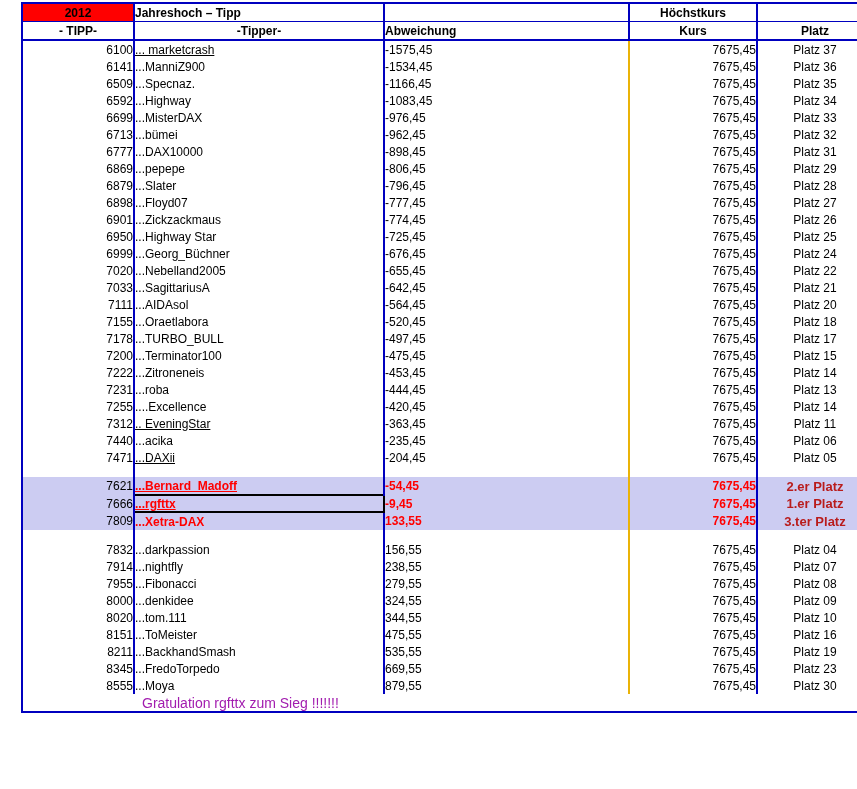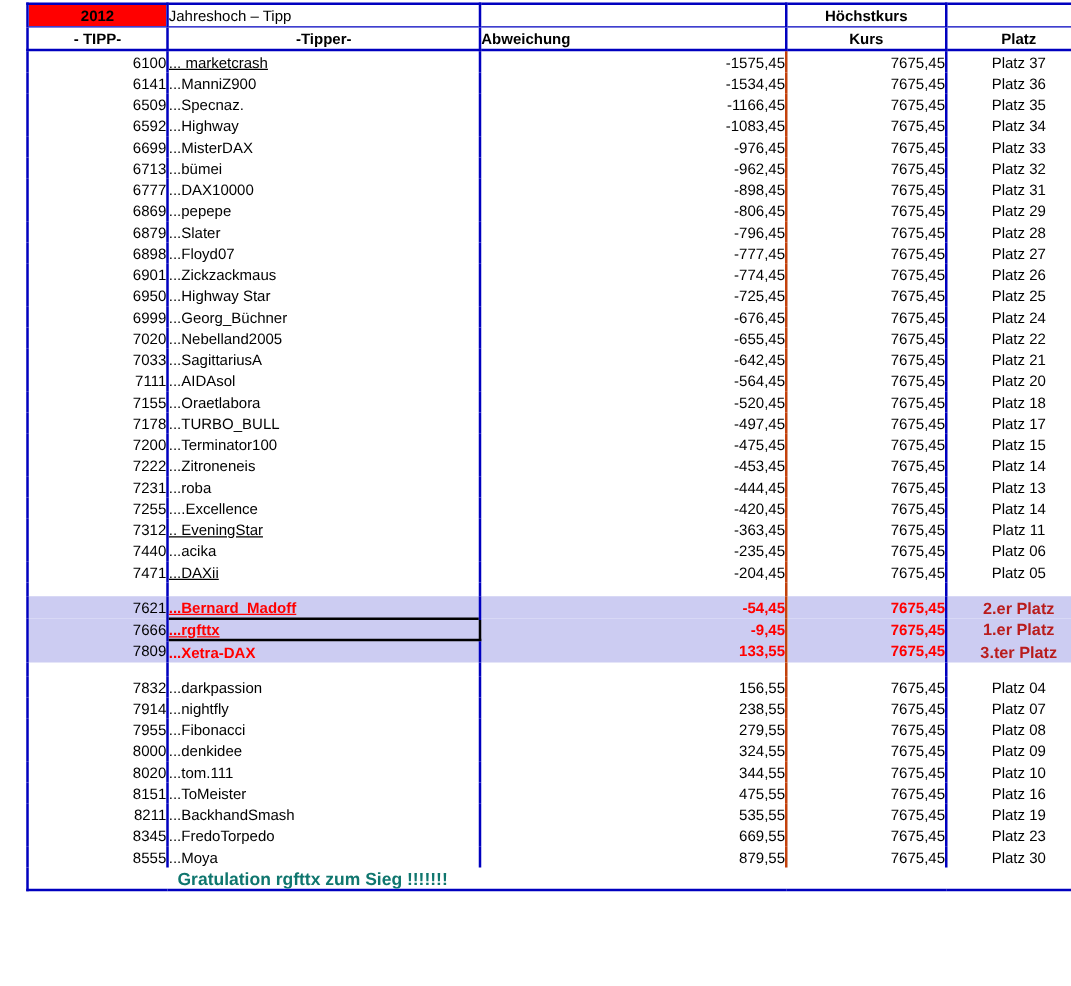--- a/index.html
+++ b/index.html
@@ -56,21 +56,21 @@
   .cell-year {
     background: #ff0000;
     color: #ffff00;
     font-weight: bold;
     font-size: 16px;
     text-align: center;
     border-right: 2px solid #0000bf;
   }
   .cell-jahreshoch {
     color: #0000bf;
-    font-weight: normal;
+    font-weight: bold;
     font-size: 13px;
     text-align: left;
     padding-left: 6px;
     border-right: 2px solid #0000bf;
   }
   .cell-empty-hdr {
     border-right: 2px solid #0000bf;
   }
   .cell-hoechstkurs {
     color: #ff0000;
@@ -121,22 +121,22 @@
     padding-right: 10px;
     border-left: 2px solid #0000bf;
     border-right: 2px solid #0000bf;
   }
   .d-name {
     text-align: left;
     padding-left: 12px;
     border-right: 2px solid #0000bf;
   }
   .d-abw {
-    text-align: right;
-    border-right: 2px solid #c2410c;
+    text-align: left;
+    border-right: 2px solid #eab308;
   }
   .d-kurs {
     text-align: right;
     padding-right: 16px;
     border-right: 2px solid #0000bf;
   }
   .d-platz {
     text-align: center;
     border-right: 2px solid #0000bf;
   }
@@ -163,22 +163,22 @@
     border-left: 2px solid #0000bf;
     border-right: 2px solid #0000bf;
     border-bottom: 2px solid #0000bf;
   }
   td.foot-cell {
     height: 60px;
     vertical-align: top;
     padding-top: 18px;
   }
   .foot-text {
-    color: #0f766e;
-    font-weight: bold;
+    color: #a21caf;
+    font-weight: normal;
     font-size: 14px;
     padding-left: 8px;
     margin-top: 24px;
   }
 </style>
 </head>
 <body>
 
 <div id="page">
   <table class="sheet">

